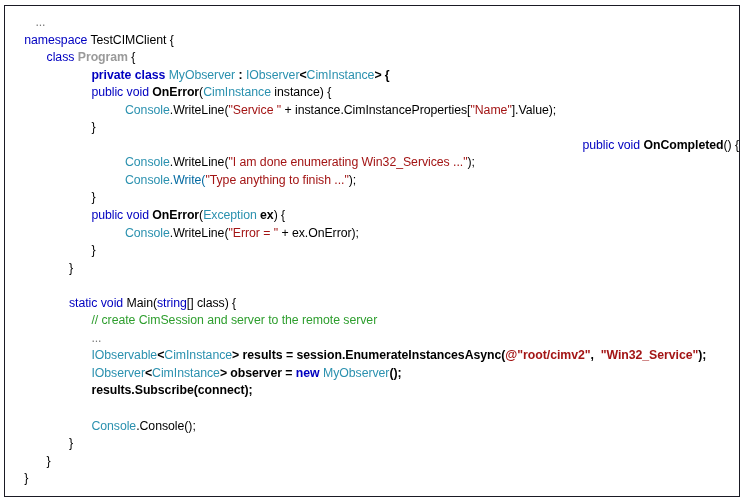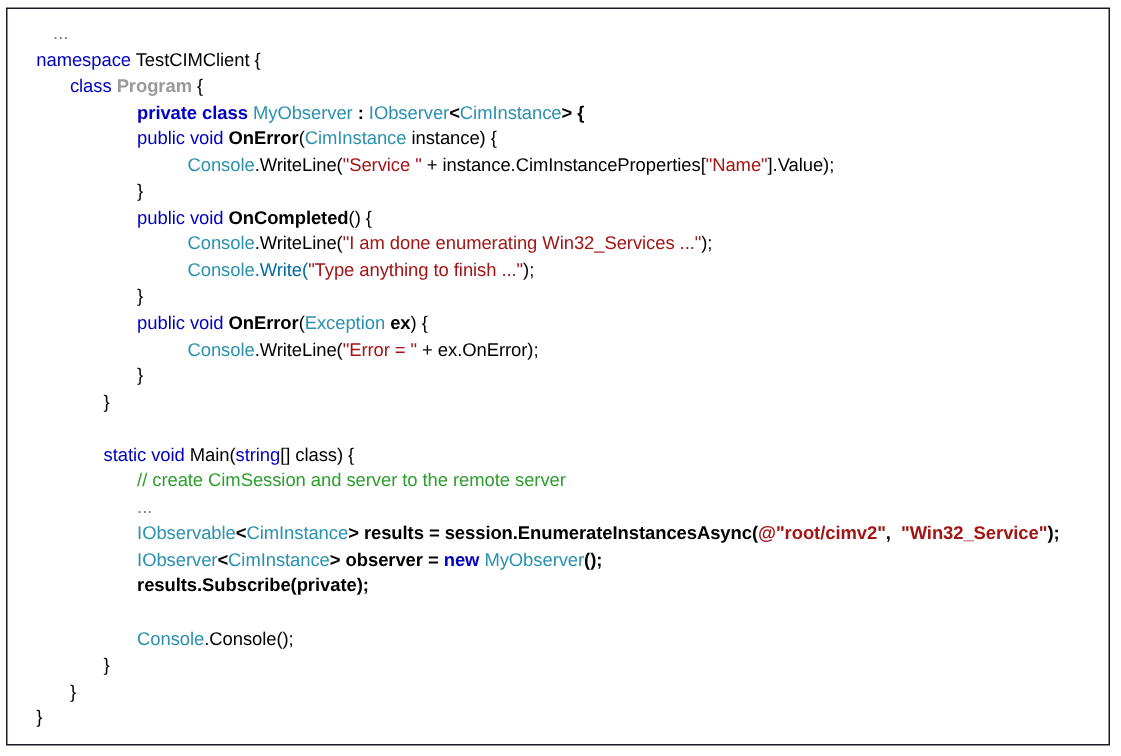--- a/index.html
+++ b/index.html
@@ -58,34 +58,34 @@
 
 <div id="code-frame" style="border-color: rgb(26, 26, 36); background: rgb(255, 255, 255);">
   <div id="code-listing">
       <div class="line" style="padding-left: 30.4px;"><span class="t-ell" style="color: rgb(122, 122, 122);">...</span></div>
       <div class="line" style="padding-left: 19.2px;"><span class="t-kw" style="color: rgb(0, 0, 192);">namespace</span><span class="t-plain" style="color: rgb(0, 0, 0);"> TestCIMClient {</span></div>
       <div class="line" style="padding-left: 41.6px;"><span class="t-kw" style="color: rgb(0, 0, 192);">class</span><span class="t-plain" style="color: rgb(0, 0, 0);"> </span><span class="t-dim" style="color: rgb(154, 154, 154);">Program</span><span class="t-plain" style="color: rgb(0, 0, 0);"> {</span></div>
       <div class="line" style="padding-left: 86.4px;"><span class="t-kwb" style="color: rgb(0, 0, 192);">private class</span><span class="t-plainb" style="color: rgb(0, 0, 0);"> </span><span class="t-typeb" style="color: rgb(43, 145, 175);">MyObserver</span><span class="t-plainb" style="color: rgb(0, 0, 0);"> : </span><span class="t-typeb" style="color: rgb(43, 145, 175);">IObserver</span><span class="t-plainb" style="color: rgb(0, 0, 0);">&lt;</span><span class="t-typeb" style="color: rgb(43, 145, 175);">CimInstance</span><span class="t-plainb" style="color: rgb(0, 0, 0);">&gt; {</span></div>
       <div class="line" style="padding-left: 86.4px;"><span class="t-kw" style="color: rgb(0, 0, 192);">public void </span><span class="t-plainb" style="color: rgb(0, 0, 0);">OnError</span><span class="t-plain" style="color: rgb(0, 0, 0);">(</span><span class="t-type" style="color: rgb(43, 145, 175);">CimInstance</span><span class="t-plain" style="color: rgb(0, 0, 0);"> instance) {</span></div>
       <div class="line" style="padding-left: 120px;"><span class="t-type" style="color: rgb(43, 145, 175);">Console</span><span class="t-plain" style="color: rgb(0, 0, 0);">.WriteLine(</span><span class="t-str" style="color: rgb(163, 21, 21);">"Service "</span><span class="t-plain" style="color: rgb(0, 0, 0);"> + instance.CimInstanceProperties[</span><span class="t-str" style="color: rgb(163, 21, 21);">"Name"</span><span class="t-plain" style="color: rgb(0, 0, 0);">].Value);</span></div>
       <div class="line" style="padding-left: 86.4px;"><span class="t-plain" style="color: rgb(0, 0, 0);">}</span></div>
-      <div class="line" style="padding-left: 86.4px;"><span class="t-kw" style="color: rgb(0, 0, 192);">public void </span><span class="t-plainb" style="color: rgb(0, 0, 0);">OnCompleted</span><span class="t-plain" style="color: rgb(0, 0, 0);">() {</span></div>
+      <div class="line" style="padding-left: 86.4px; text-align: right;"><span class="t-kw" style="color: rgb(0, 0, 192);">public void </span><span class="t-plainb" style="color: rgb(0, 0, 0);">OnCompleted</span><span class="t-plain" style="color: rgb(0, 0, 0);">() {</span></div>
       <div class="line" style="padding-left: 120px;"><span class="t-type" style="color: rgb(43, 145, 175);">Console</span><span class="t-plain" style="color: rgb(0, 0, 0);">.WriteLine(</span><span class="t-str" style="color: rgb(163, 21, 21);">"I am done enumerating Win32_Services ..."</span><span class="t-plain" style="color: rgb(0, 0, 0);">);</span></div>
       <div class="line" style="padding-left: 120px;"><span class="t-type" style="color: rgb(43, 145, 175);">Console</span><span class="t-plain" style="color: #0369a1;">.Write(</span><span class="t-str" style="color: rgb(163, 21, 21);">"Type anything to finish ..."</span><span class="t-plain" style="color: rgb(0, 0, 0);">);</span></div>
       <div class="line" style="padding-left: 86.4px;"><span class="t-plain" style="color: rgb(0, 0, 0);">}</span></div>
       <div class="line" style="padding-left: 86.4px;"><span class="t-kw" style="color: rgb(0, 0, 192);">public void </span><span class="t-plainb" style="color: rgb(0, 0, 0);">OnError</span><span class="t-plain" style="color: rgb(0, 0, 0);">(</span><span class="t-typeb" style="color: rgb(43, 145, 175);">Exception</span><span class="t-plainb" style="color: rgb(0, 0, 0);"> ex</span><span class="t-plain" style="color: rgb(0, 0, 0);">) {</span></div>
       <div class="line" style="padding-left: 120px;"><span class="t-type" style="color: rgb(43, 145, 175);">Console</span><span class="t-plain" style="color: rgb(0, 0, 0);">.WriteLine(</span><span class="t-str" style="color: rgb(163, 21, 21);">"Error = "</span><span class="t-plain" style="color: rgb(0, 0, 0);"> + ex.OnError);</span></div>
       <div class="line" style="padding-left: 86.4px;"><span class="t-plain" style="color: rgb(0, 0, 0);">}</span></div>
       <div class="line" style="padding-left: 64px;"><span class="t-plain" style="color: rgb(0, 0, 0);">}</span></div>
       <div class="line" style="padding-left: 8px;"><span class="t-plain" style="color: rgb(0, 0, 0);"></span></div>
       <div class="line" style="padding-left: 64px;"><span class="t-kw" style="color: rgb(0, 0, 192);">static void </span><span class="t-plain" style="color: rgb(0, 0, 0);">Main(</span><span class="t-kw" style="color: rgb(0, 0, 192);">string</span><span class="t-plain" style="color: rgb(0, 0, 0);">[] class) {</span></div>
       <div class="line" style="padding-left: 86.4px;"><span class="t-cmt" style="color: rgb(46, 158, 46);">// create CimSession and server to the remote server</span></div>
       <div class="line" style="padding-left: 86.4px;"><span class="t-ell" style="color: rgb(122, 122, 122);">...</span></div>
       <div class="line" style="padding-left: 86.4px;"><span class="t-typeb" style="color: rgb(43, 145, 175);">IObservable</span><span class="t-plainb" style="color: rgb(0, 0, 0);">&lt;</span><span class="t-typeb" style="color: rgb(43, 145, 175);">CimInstance</span><span class="t-plainb" style="color: rgb(0, 0, 0);">&gt; results = session.EnumerateInstancesAsync(</span><span class="t-strb" style="color: rgb(163, 21, 21);">@"root/cimv2"</span><span class="t-plainb" style="color: rgb(0, 0, 0);">,  </span><span class="t-strb" style="color: rgb(163, 21, 21);">"Win32_Service"</span><span class="t-plainb" style="color: rgb(0, 0, 0);">);</span></div>
       <div class="line" style="padding-left: 86.4px;"><span class="t-typeb" style="color: rgb(43, 145, 175);">IObserver</span><span class="t-plainb" style="color: rgb(0, 0, 0);">&lt;</span><span class="t-typeb" style="color: rgb(43, 145, 175);">CimInstance</span><span class="t-plainb" style="color: rgb(0, 0, 0);">&gt; observer = </span><span class="t-kwb" style="color: rgb(0, 0, 192);">new</span><span class="t-plainb" style="color: rgb(0, 0, 0);"> </span><span class="t-typeb" style="color: rgb(43, 145, 175);">MyObserver</span><span class="t-plainb" style="color: rgb(0, 0, 0);">();</span></div>
-      <div class="line" style="padding-left: 86.4px;"><span class="t-plainb" style="color: rgb(0, 0, 0);">results.Subscribe(private);</span></div>
+      <div class="line" style="padding-left: 86.4px;"><span class="t-plainb" style="color: rgb(0, 0, 0);">results.Subscribe(connect);</span></div>
       <div class="line" style="padding-left: 8px;"><span class="t-plain" style="color: rgb(0, 0, 0);"></span></div>
       <div class="line" style="padding-left: 86.4px;"><span class="t-type" style="color: rgb(43, 145, 175);">Console</span><span class="t-plain" style="color: rgb(0, 0, 0);">.Console();</span></div>
       <div class="line" style="padding-left: 64px;"><span class="t-plain" style="color: rgb(0, 0, 0);">}</span></div>
       <div class="line" style="padding-left: 41.6px;"><span class="t-plain" style="color: rgb(0, 0, 0);">}</span></div>
       <div class="line" style="padding-left: 19.2px;"><span class="t-plain" style="color: rgb(0, 0, 0);">}</span></div>
     </div>
 </div>
 
 </body></html>

